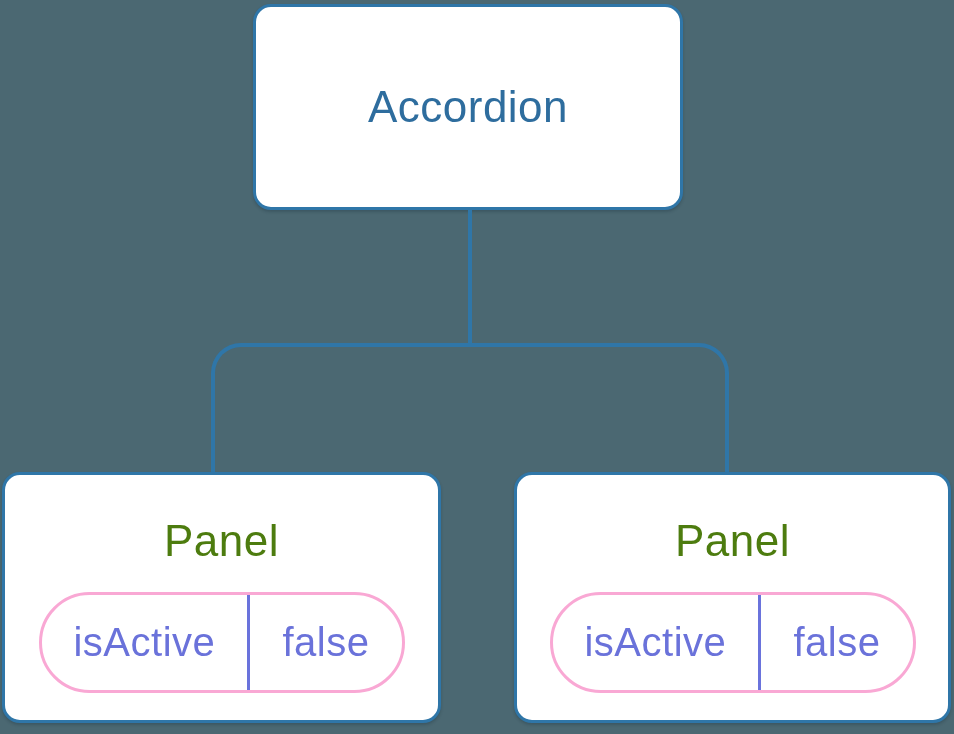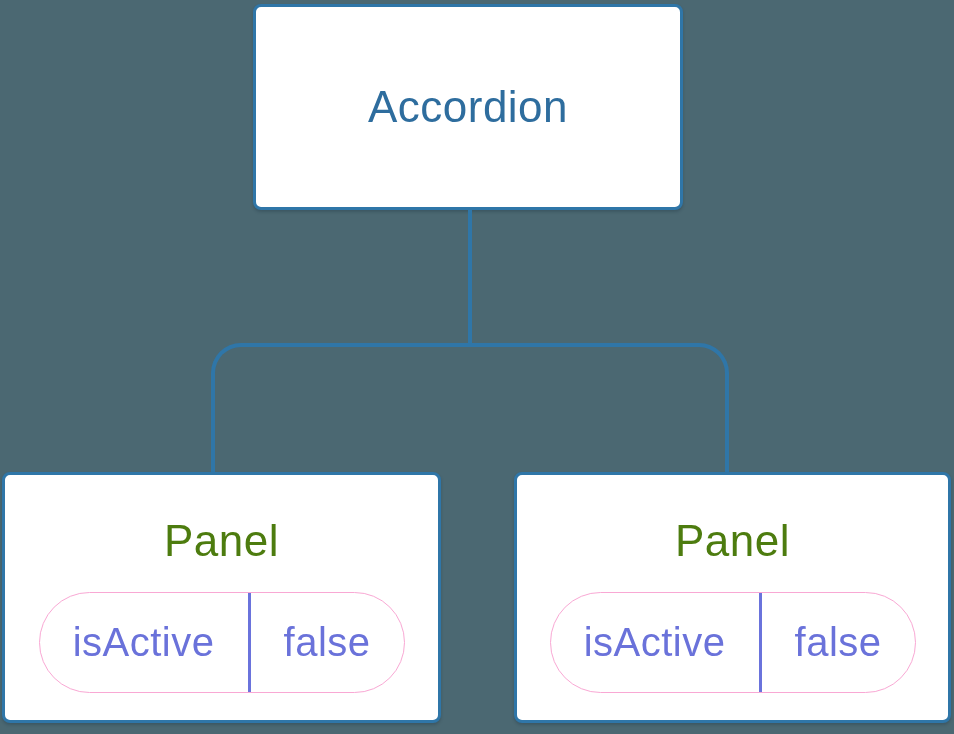--- a/index.html
+++ b/index.html
@@ -15,21 +15,21 @@
     position: relative;
     width: 954px;
     height: 734px;
     background: #4b6872;
     overflow: hidden;
   }
   .node {
     position: absolute;
     background: #ffffff;
     border: 3px solid #2f76a8;
-    border-radius: 8px;
+    border-radius: 18px;
     box-sizing: border-box;
     box-shadow: 0 2px 3px rgba(20, 40, 50, 0.25);
   }
   .node-root {
     left: 253px;
     top: 4px;
     width: 430px;
     height: 206px;
     display: flex;
     align-items: center;
@@ -81,21 +81,21 @@
     color: #4d7c0f;
     font-size: 44px;
     font-weight: 500;
     letter-spacing: 0.5px;
   }
   .state-pill {
     margin-top: 29px;
     width: 366px;
     height: 101px;
     box-sizing: border-box;
-    border: 1px solid #f9a8d4;
+    border: 3px solid #f9a8d4;
     border-radius: 51px;
     display: flex;
     flex-direction: row;
     align-items: stretch;
     overflow: hidden;
   }
   .pill-cell {
     display: flex;
     align-items: center;
     justify-content: center;

